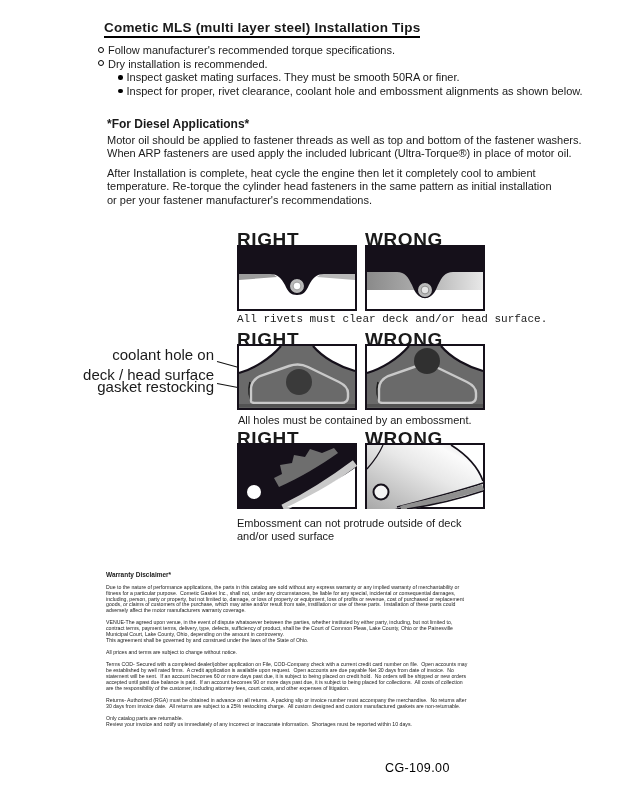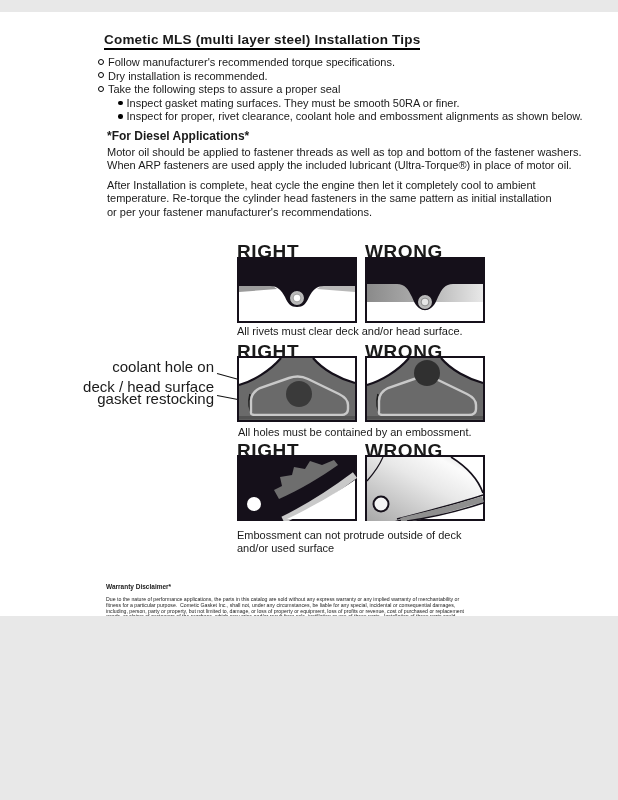--- a/index.html
+++ b/index.html
@@ -1,17 +1,17 @@
 <!DOCTYPE html>
 <html><head>
 <meta charset="utf-8">
 <style>
   html,body { margin:0; padding:0; background:#e8e8e8; }
   .page {
-    position:relative; width:618px; height:604px; margin:12px auto;
+    position:relative; width:618px; height:800px; margin:0 auto;
     background:#ffffff; overflow:hidden;
     font-family:"Liberation Sans", sans-serif; color:#1a1a1a;
   }
   .abs { position:absolute; }
 
   .title {
     left:104px; top:20px; font-size:13.5px; font-weight:bold;
     letter-spacing:0.2px; border-bottom:2px solid #000; padding-bottom:1px;
     white-space:nowrap;
   }
@@ -56,21 +56,20 @@
 </head>
 <body>
 
 <div class="page">
 
   <div class="abs title">Cometic MLS (multi layer steel) Installation Tips</div>
 
   <div class="abs bullets">
     <div class="b1">Follow manufacturer's recommended torque specifications.</div>
     <div class="b1">Dry installation is recommended.</div>
-    <div class="b1">Take the following steps to assure a proper seal</div>
     <div class="b2">Inspect gasket mating surfaces.  They must be smooth 50RA or finer.</div>
     <div class="b2">Inspect for proper, rivet clearance, coolant hole and embossment alignments as shown below.</div>
   </div>
 
   <div class="abs section-heading">*For Diesel Applications*</div>
   <div class="abs para p2">After Installation is complete, heat cycle the engine then let it completely cool to ambient
 temperature. Re-torque the cylinder head fasteners in the same pattern as initial installation
 or per your fastener manufacturer's recommendations.</div>
   <div class="abs para p1">Motor oil should be applied to fastener threads as well as top and bottom of the fastener washers.
 When ARP fasteners are used apply the included lubricant (Ultra-Torque®) in place of motor oil.</div>
@@ -99,21 +98,21 @@
         </linearGradient>
       </defs>
       <rect x="1" y="1" width="118" height="64" fill="#ffffff" stroke="#15101a" stroke-width="2"></rect>
       <rect x="2" y="27" width="116" height="18" fill="url(#g1w)"></rect>
       <path d="M2,2 H118 V27 H88 C80,27 77,32 73,40 C70,48 66,53 60,53 C54,53 50,48 47,40 C43,32 40,27 32,27 H2 Z" fill="#15101a"></path>
       <circle cx="60" cy="45" r="7.6" fill="#b9b9b9" stroke="#15101a" stroke-width="1.2"></circle>
       <circle cx="60" cy="45" r="3.9" fill="#e6e6e6" stroke="#777777" stroke-width="0.8"></circle>
     </svg>
   </div>
 
-  <div class="abs caption" style="left:237px; top:313px;">All rivets must clear deck and/or head surface.</div>
+  <div class="abs caption" style="left:237px; top:313px;font-family:Liberation Mono, monospace;">All rivets must clear deck and/or head surface.</div>
 
   <div class="abs dlabel" style="left:237px; top:329px;">RIGHT</div>
   <div class="abs dlabel" style="left:365px; top:329px;">WRONG</div>
 
   <div class="abs side-label" style="left:54px; top:345px;">coolant hole on
 deck / head surface</div>
   <div class="abs side-label" style="left:54px; top:377px;">gasket restocking</div>
   <div class="leader" style="left:217px; top:361px; width:83px; transform:rotate(15.5deg);"></div>
   <div class="leader" style="left:217px; top:383px; width:47px; transform:rotate(11deg);"></div>
 

